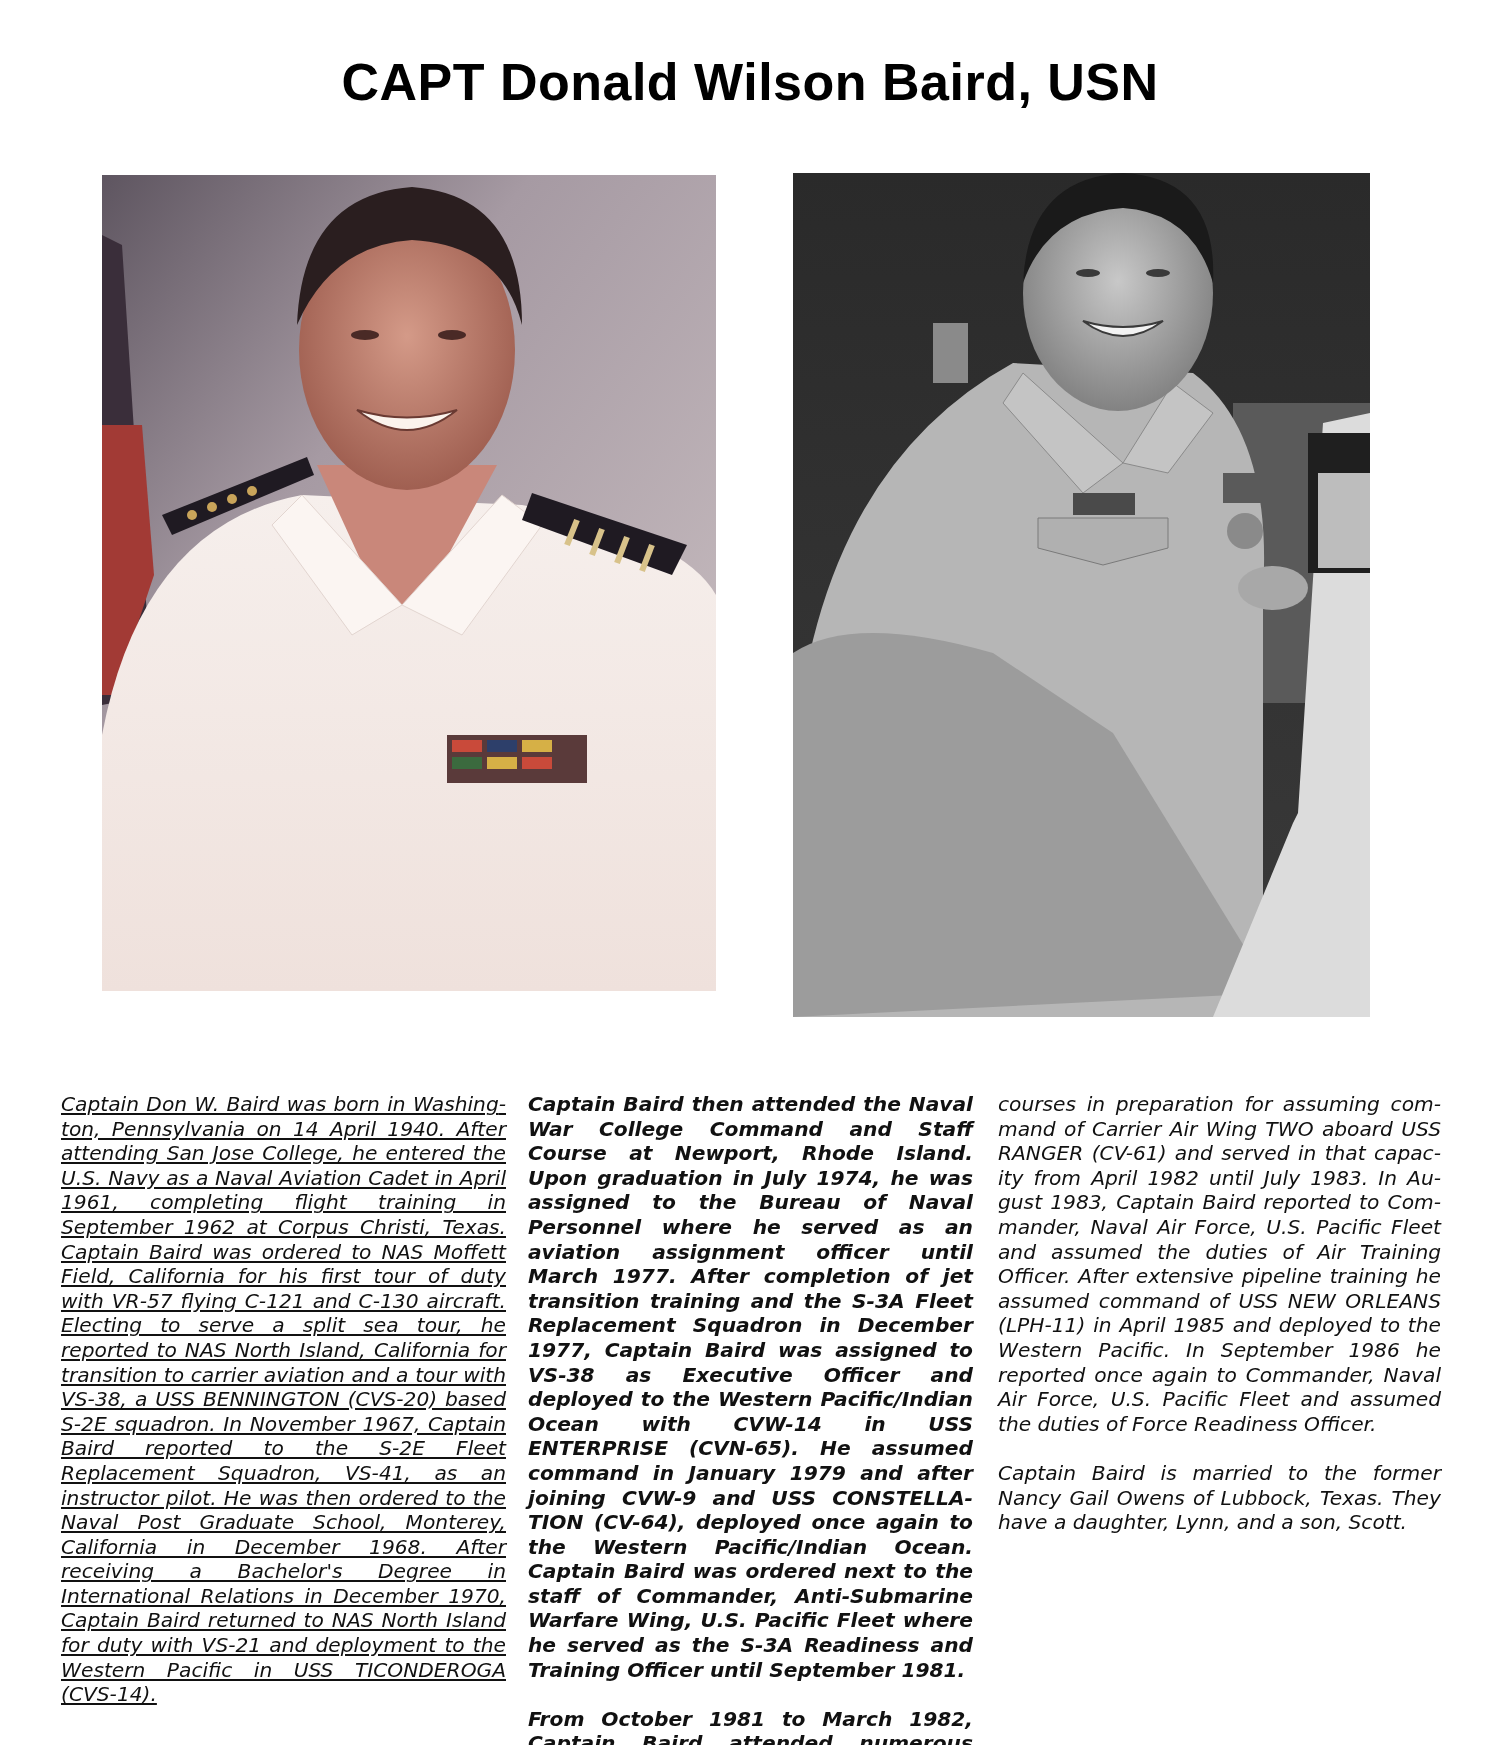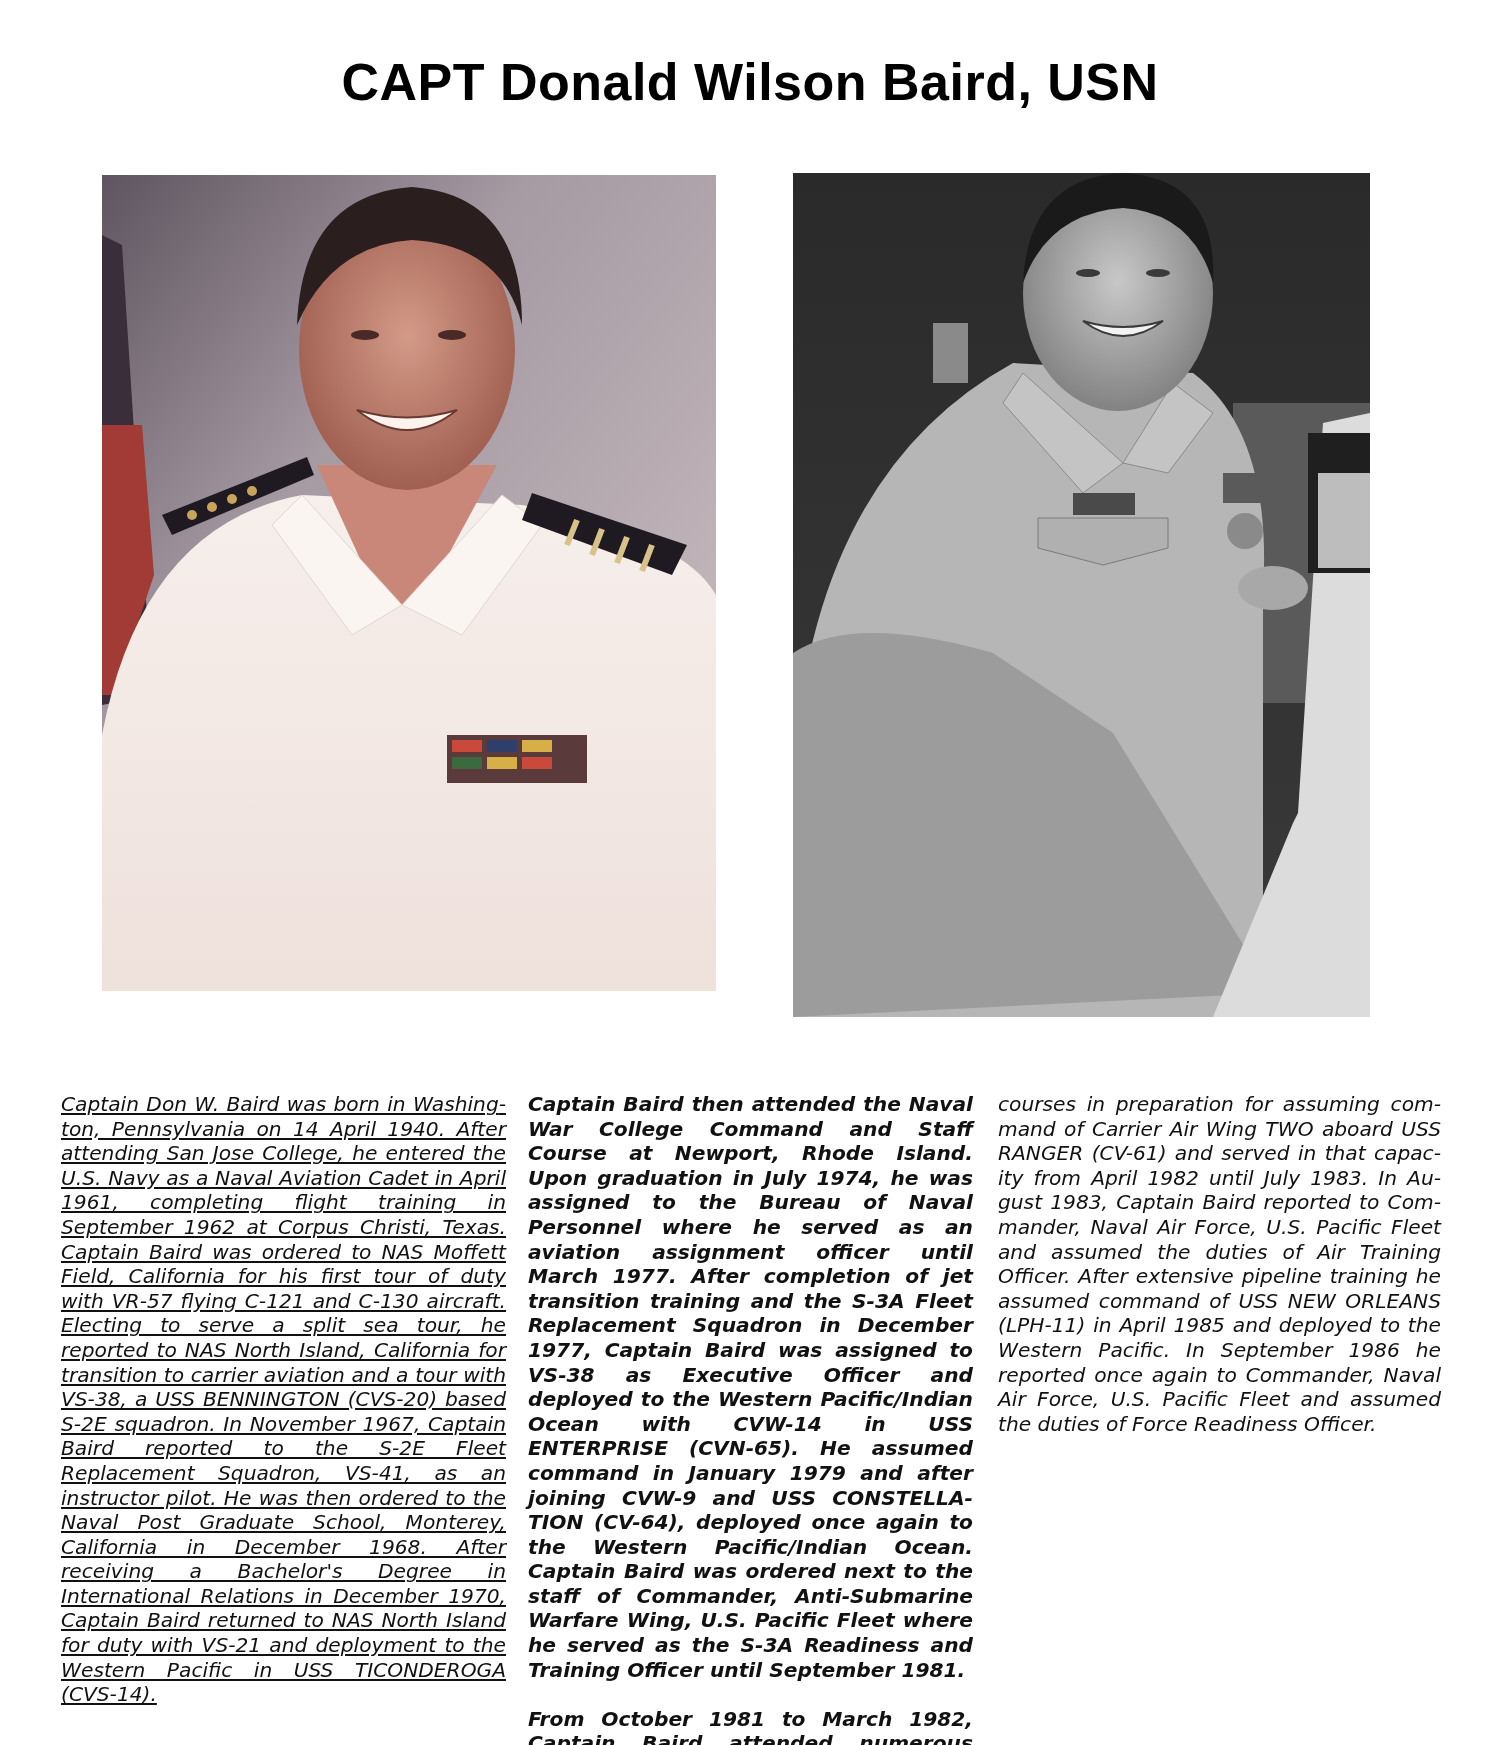--- a/index.html
+++ b/index.html
@@ -138,13 +138,14 @@
   <p>Captain Don W. Baird was born in Wash­ing­ton, Pennsylvania on 14 April 1940. After attending San Jose College, he en­tered the U.S. Navy as a Naval Aviation Cadet in April 1961, completing flight training in September 1962 at Corpus Christi, Texas. Captain Baird was ordered to NAS Moffett Field, California for his first tour of duty with VR-57 flying C-121 and C-130 aircraft. Electing to serve a split sea tour, he reported to NAS North Island, California for transition to carrier aviation and a tour with VS-38, a USS BENNING­TON (CVS-20) based S-2E squadron. In November 1967, Captain Baird reported to the S-2E Fleet Replacement Squadron, VS-41, as an instructor pilot. He was then ordered to the Naval Post Graduate School, Monterey, California in December 1968. After receiving a Bachelor's Degree in International Relations in December 1970, Captain Baird returned to NAS North Island for duty with VS-21 and de­ployment to the Western Pacific in USS TICONDEROGA (CVS-14).</p>
 </div>
 
 <div class="col" id="col2">
   <p>Captain Baird then attended the Naval War College Command and Staff Course at Newport, Rhode Island. Upon gradu­ation in July 1974, he was assigned to the Bureau of Naval Personnel where he served as an aviation assignment officer until March 1977. After completion of jet transition training and the S-3A Fleet Re­placement Squadron in December 1977, Captain Baird was assigned to VS-38 as Executive Officer and deployed to the Western Pacific/Indian Ocean with CVW-14 in USS ENTERPRISE (CVN-65). He as­sumed command in January 1979 and after joining CVW-9 and USS CONSTELLA­TION (CV-64), deployed once again to the Western Pacific/Indian Ocean. Captain Baird was ordered next to the staff of Com­mander, Anti-Submarine Warfare Wing, U.S. Pacific Fleet where he served as the S-3A Readiness and Training Officer until September 1981.</p>
   <p>From October 1981 to March 1982, Cap­tain Baird attended numerous training</p>
 </div>
 
 <div class="col" id="col3">
   <p>courses in preparation for assuming com­mand of Carrier Air Wing TWO aboard USS RANGER (CV-61) and served in that capac­ity from April 1982 until July 1983. In Au­gust 1983, Captain Baird reported to Com­mander, Naval Air Force, U.S. Pacific Fleet and assumed the duties of Air Training Officer. After extensive pipeline training he assumed command of USS NEW OR­LEANS (LPH-11) in April 1985 and de­ployed to the Western Pacific. In Septem­ber 1986 he reported once again to Com­mander, Naval Air Force, U.S. Pacific Fleet and assumed the duties of Force Readi­ness Officer.</p>
+  <p>Captain Baird is married to the former Nancy Gail Owens of Lubbock, Texas. They have a daughter, Lynn, and a son, Scott.</p>
 </div>
 
 </body></html>

